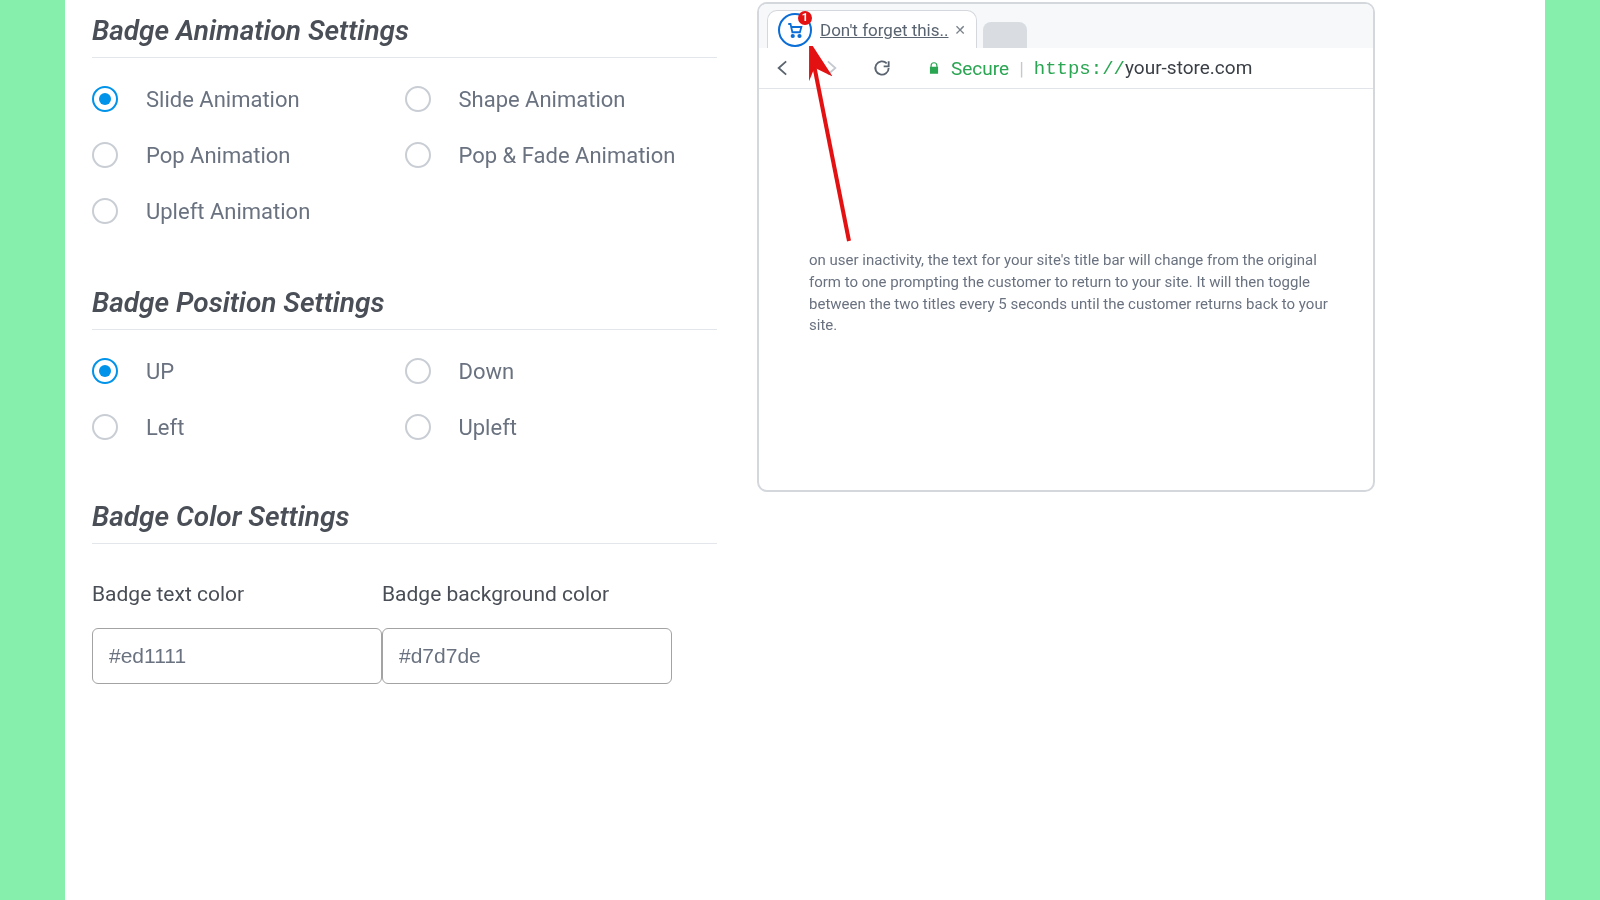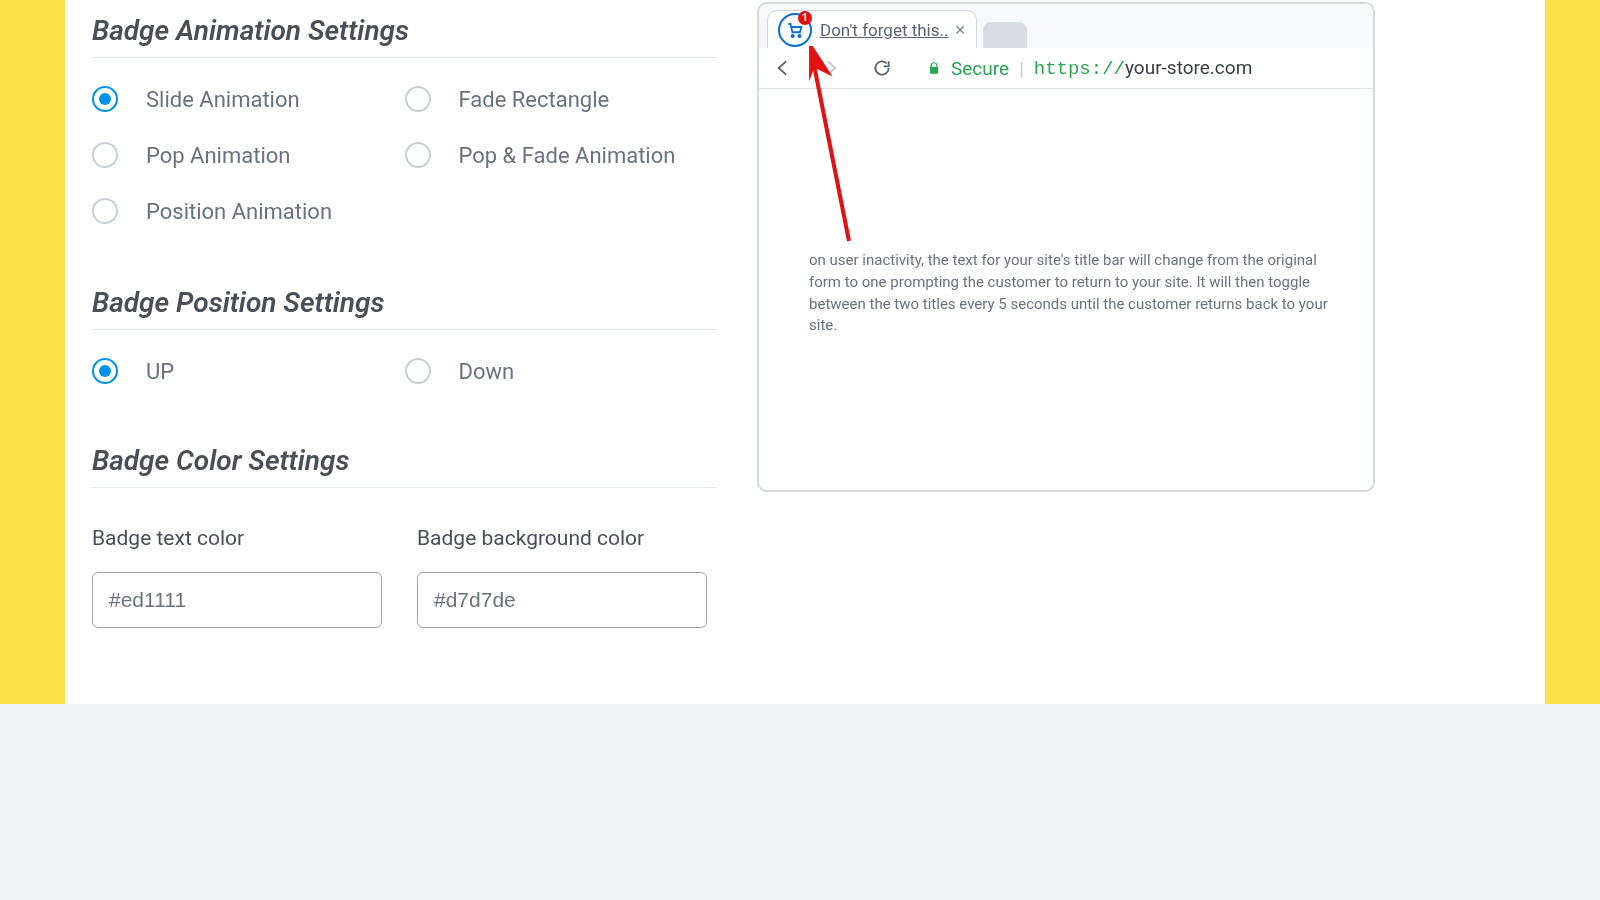--- a/index.html
+++ b/index.html
@@ -1,27 +1,27 @@
 <!DOCTYPE html>
 <html><head>
 <meta charset="utf-8">
 <style>
   html,body{margin:0;padding:0;font-family:-apple-system,BlinkMacSystemFont,"Segoe UI",Roboto,sans-serif;background:#f0f2f5;color:#5a6470;}
-  .canvas{width:1600px;height:704px;position:relative;background:#fde047;overflow:hidden;}
+  .canvas{width:1600px;height:900px;position:relative;background:#86efac;overflow:hidden;}
   .white-card{position:absolute;left:65px;top:0;width:1480px;height:900px;background:#fff;}
   .left-col{position:absolute;left:92px;top:0;width:625px;}
   .section-title{font-style:italic;font-weight:600;color:#4a4f57;font-size:28px;margin:0;padding:0 0 10px 0;border-bottom:1px solid #e3e6ea;}
   .options{margin-top:28px;}
   .opt-row{display:flex;text-align:center;}
   .opt{display:flex;align-items:center;width:330px;margin-bottom:30px;cursor:pointer;}
   .radio{width:22px;height:22px;border:2px solid #c9ced5;border-radius:50%;margin-right:28px;display:flex;align-items:center;justify-content:center;flex-shrink:0;}
   .radio.selected{border-color:#0093e9;}
   .radio.selected::after{content:"";width:12px;height:12px;background:#0093e9;border-radius:50%;}
   .opt-label{font-size:22px;color:#6a7280;}
-  .color-row{display:flex;gap:35px;margin-top:0;}
+  .color-row{display:flex;margin-top:0;}
   .color-field{width:290px;}
   .color-label{font-size:21px;color:#4a4f57;margin-bottom:22px;}
   .color-input-wrap{display:flex;align-items:center;border:1px solid #a3a3a3;border-radius:6px;height:54px;overflow:hidden;}
   .color-text{flex:1;border:none;outline:none;font-size:21px;color:#6a7280;padding:0 16px;height:100%;background:transparent;}
   
   .preview{position:absolute;left:757px;top:2px;width:618px;height:490px;background:#fff;border:2px solid #d4d8dd;border-radius:10px;box-sizing:border-box;}
   .tabbar{position:relative;height:44px;background:#f6f8fa;border-radius:8px 8px 0 0;}
   .tab{position:absolute;left:8px;top:6px;width:210px;height:38px;background:#fff;border:1px solid #d4d8dd;border-bottom:none;border-radius:10px 10px 0 0;display:flex;align-items:center;padding:0 10px;box-sizing:border-box;}
   .ghost-tab{position:absolute;left:224px;top:18px;width:44px;height:26px;background:#d9dde2;border-radius:8px 8px 0 0;}
   .tab-title{flex:1;font-size:17px;color:#5a6470;white-space:nowrap;overflow:hidden;text-decoration:underline;}
@@ -56,53 +56,63 @@
     <div class="s1">
       <h3 class="section-title">Badge Animation Settings</h3>
       <div class="options">
         <div class="opt-row">
           <div class="opt">
             <span class="radio selected"></span>
             <span class="opt-label">Slide Animation</span>
           </div>
           <div class="opt">
             <span class="radio"></span>
-            <span class="opt-label">Fade Rectangle</span>
+            <span class="opt-label">Shape Animation</span>
           </div>
         </div>
         <div class="opt-row">
           <div class="opt">
             <span class="radio"></span>
             <span class="opt-label">Pop Animation</span>
           </div>
           <div class="opt">
             <span class="radio"></span>
             <span class="opt-label">Pop &amp; Fade Animation</span>
           </div>
         </div>
         <div class="opt-row">
           <div class="opt">
             <span class="radio"></span>
-            <span class="opt-label">Position Animation</span>
+            <span class="opt-label">Upleft Animation</span>
           </div>
         </div>
       </div>
     </div>
 
     <div class="s2">
       <h3 class="section-title">Badge Position Settings</h3>
       <div class="options">
         <div class="opt-row">
           <div class="opt">
             <span class="radio selected"></span>
             <span class="opt-label">UP</span>
           </div>
           <div class="opt">
             <span class="radio"></span>
             <span class="opt-label">Down</span>
+          </div>
+        </div>
+        <div class="opt-row">
+          <div class="opt">
+            <span class="radio"></span>
+            <span class="opt-label">Left</span>
+          </div>
+          <div class="opt">
+            <span class="radio"></span>
+            <span class="opt-label">Upleft</span>
           </div>
         </div>
       </div>
     </div>
 
 
     <div class="s4">
       <h3 class="section-title">Badge Color Settings</h3>
       <div class="color-row" style="margin-top:38px;">
         <div class="color-field">

